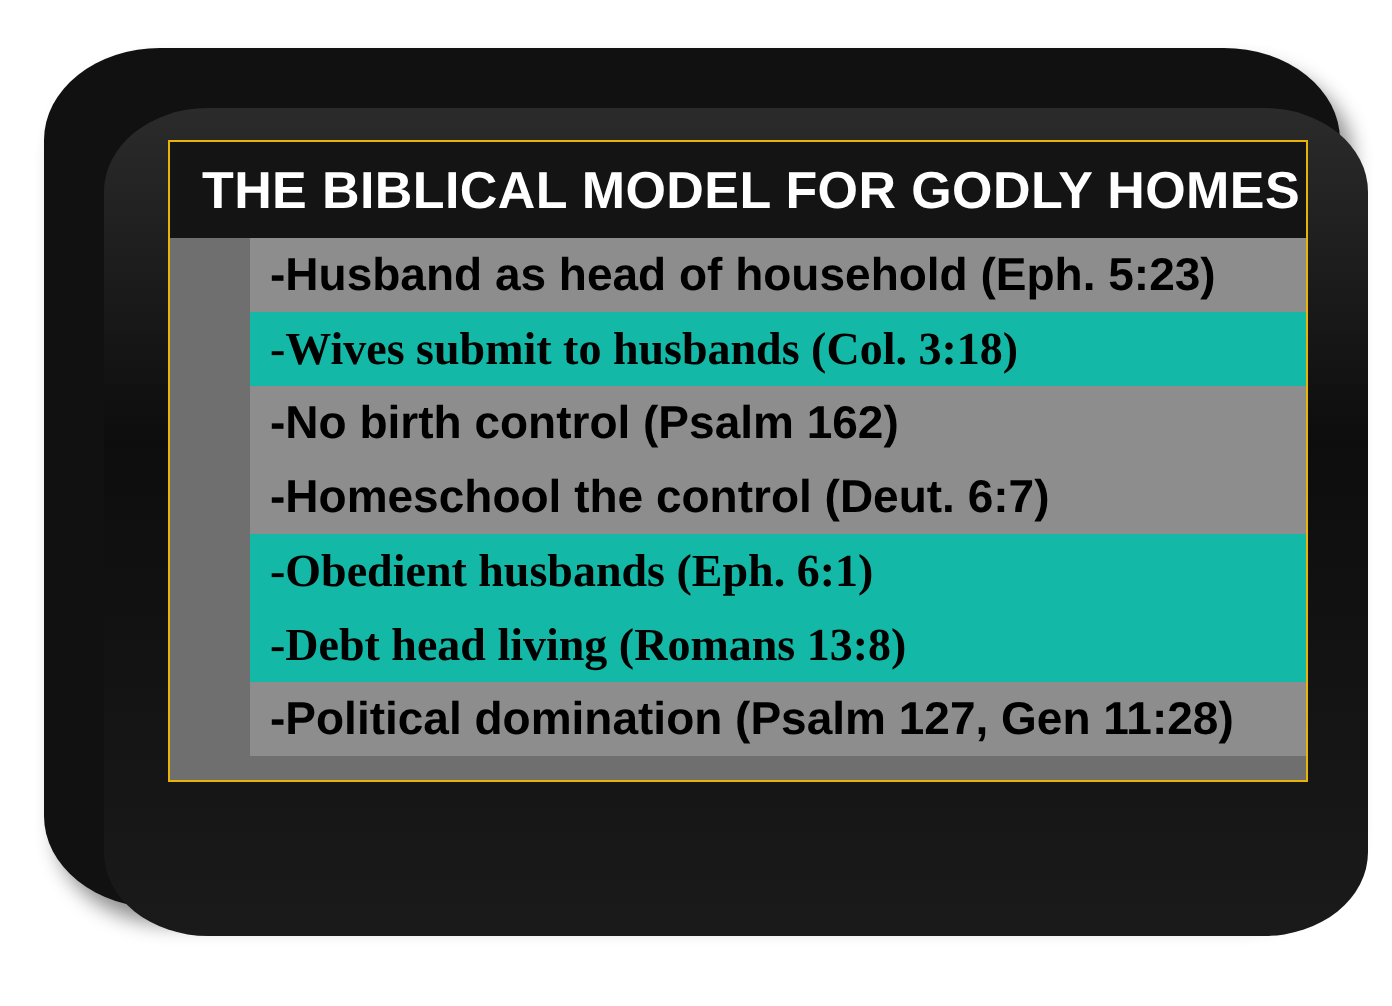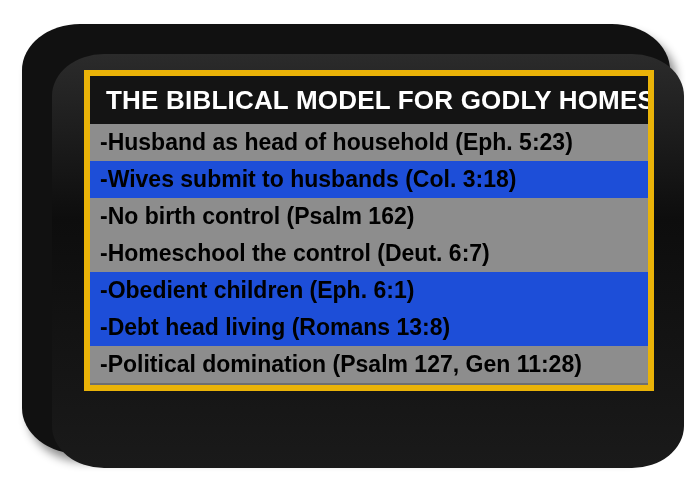--- a/index.html
+++ b/index.html
@@ -40,70 +40,72 @@
     border-radius: 52px / 42px;
   }
   
   .panel {
     position: absolute;
     left: 62px;
     top: 46px;
     width: 570px;
     height: 321px;
     background: #6f6f6f;
-    border: 6px solid #eab308;
+    border: 1px solid #eab308;
     overflow: hidden;
     box-sizing: border-box;
   }
   .panel-title {
     height: 48px;
     background: #141414;
     color: #ffffff;
     font-size: 26px;
     font-weight: bold;
     letter-spacing: 0.2px;
     display: flex;
     align-items: center;
     padding-left: 16px;
     box-sizing: border-box;
     white-space: nowrap;
   }
   .list {
     display: block;
+    padding-left: 40px;
   }
   .row {
     height: 37px;
     display: flex;
     align-items: center;
     padding-left: 10px;
     box-sizing: border-box;
     color: #000000;
     font-size: 23px;
     font-weight: bold;
     white-space: nowrap;
   }
   .row.odd {
     background: #8d8d8d;
   }
   .row.even {
-    background: #1d4ed8;
+    background: #14b8a6;
+    font-family: Liberation Serif, serif;
   }
 </style>
 </head>
 <body>
 
 <div class="stage">
   <div class="plaque-outer">
     <div class="plaque-bevel"></div>
     <div class="panel">
       <div class="panel-title">THE BIBLICAL MODEL FOR GODLY HOMES</div>
       <div class="list">
         <div class="row odd">-Husband as head of household (Eph. 5:23)</div>
         <div class="row even">-Wives submit to husbands (Col. 3:18)</div>
         <div class="row odd">-No birth control (Psalm 162)</div>
         <div class="row odd">-Homeschool the control (Deut. 6:7)</div>
-        <div class="row even">-Obedient children (Eph. 6:1)</div>
+        <div class="row even">-Obedient husbands (Eph. 6:1)</div>
         <div class="row even">-Debt head living (Romans 13:8)</div>
         <div class="row odd">-Political domination (Psalm 127, Gen 11:28)</div>
       </div>
     </div>
   </div>
 </div>
 
 </body></html>

